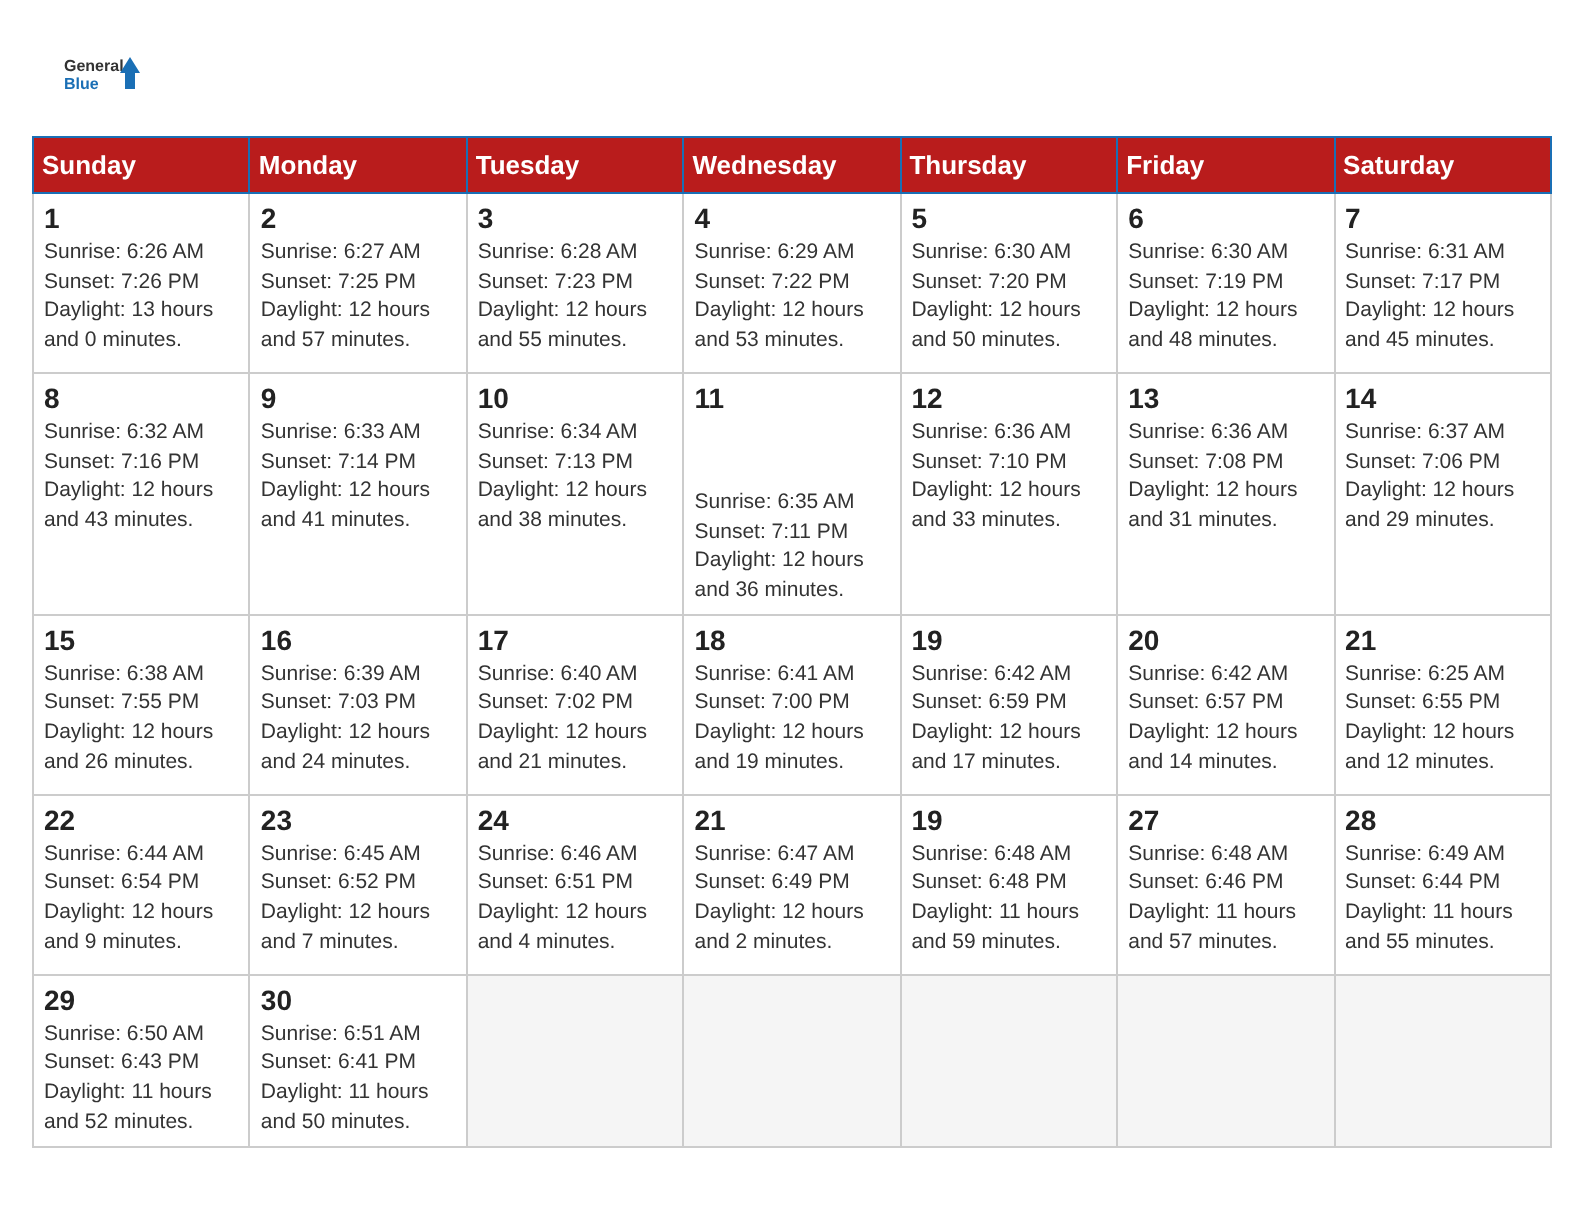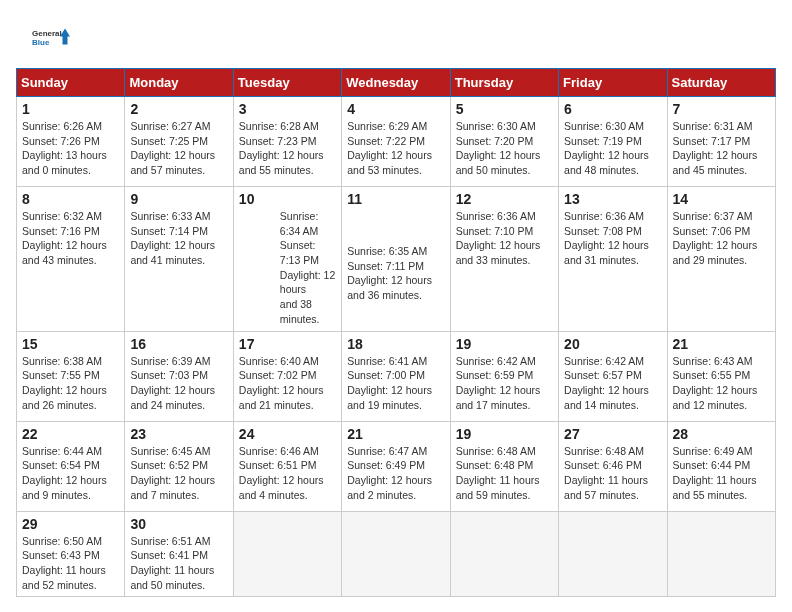--- a/index.html
+++ b/index.html
@@ -160,21 +160,21 @@
         </td>
         <td>
           <span class="day-num">9</span>
           <div class="cell-text" style="white-space: pre-line;">Sunrise: 6:33 AM
 Sunset: 7:14 PM
 Daylight: 12 hours
 and 41 minutes.</div>
         </td>
         <td>
           <span class="day-num">10</span>
-          <div class="cell-text" style="white-space: pre-line; margin-left: 41px;">Sunrise: 6:34 AM
+          <div class="cell-text" style="white-space: pre-line;">Sunrise: 6:34 AM
 Sunset: 7:13 PM
 Daylight: 12 hours
 and 38 minutes.</div>
         </td>
         <td>
           <span class="day-num">11</span>
           <div class="cell-text" style="white-space: pre-line; margin-top: 37px;">Sunrise: 6:35 AM
 Sunset: 7:11 PM
 Daylight: 12 hours
 and 36 minutes.</div>
@@ -239,21 +239,21 @@
         </td>
         <td>
           <span class="day-num">20</span>
           <div class="cell-text" style="white-space: pre-line;">Sunrise: 6:42 AM
 Sunset: 6:57 PM
 Daylight: 12 hours
 and 14 minutes.</div>
         </td>
         <td>
           <span class="day-num">21</span>
-          <div class="cell-text" style="white-space: pre-line;">Sunrise: 6:43 AM
+          <div class="cell-text" style="white-space: pre-line;">Sunrise: 6:25 AM
 Sunset: 6:55 PM
 Daylight: 12 hours
 and 12 minutes.</div>
         </td>
       </tr>
       <tr>
         <td>
           <span class="day-num">22</span>
           <div class="cell-text" style="white-space: pre-line;">Sunrise: 6:44 AM
 Sunset: 6:54 PM

